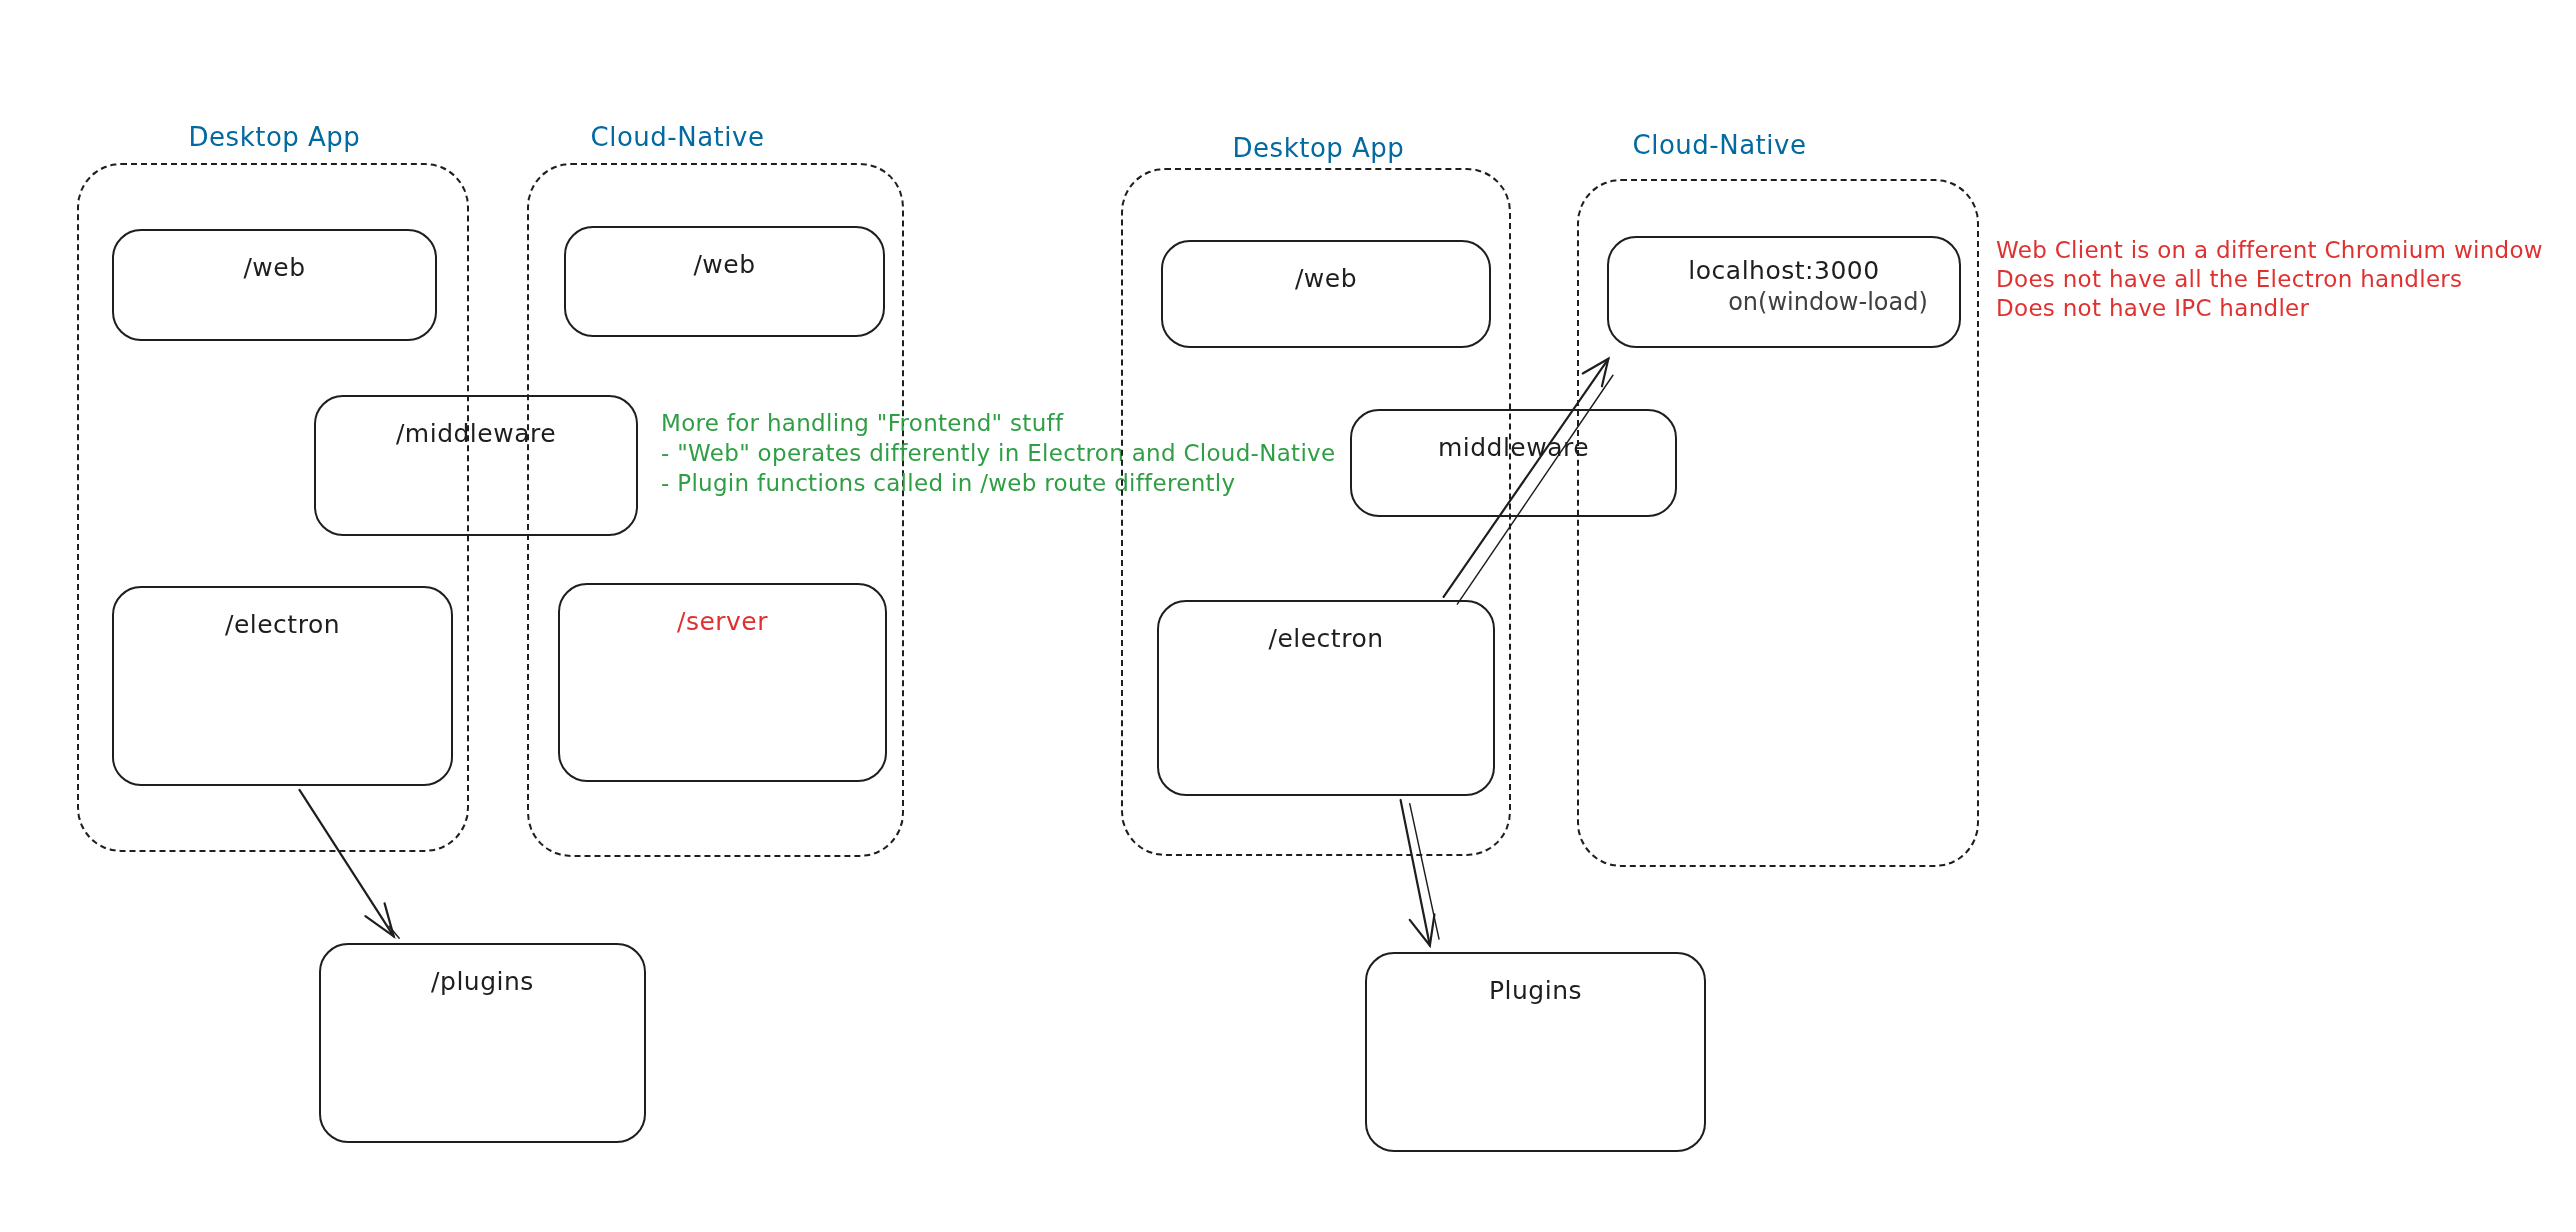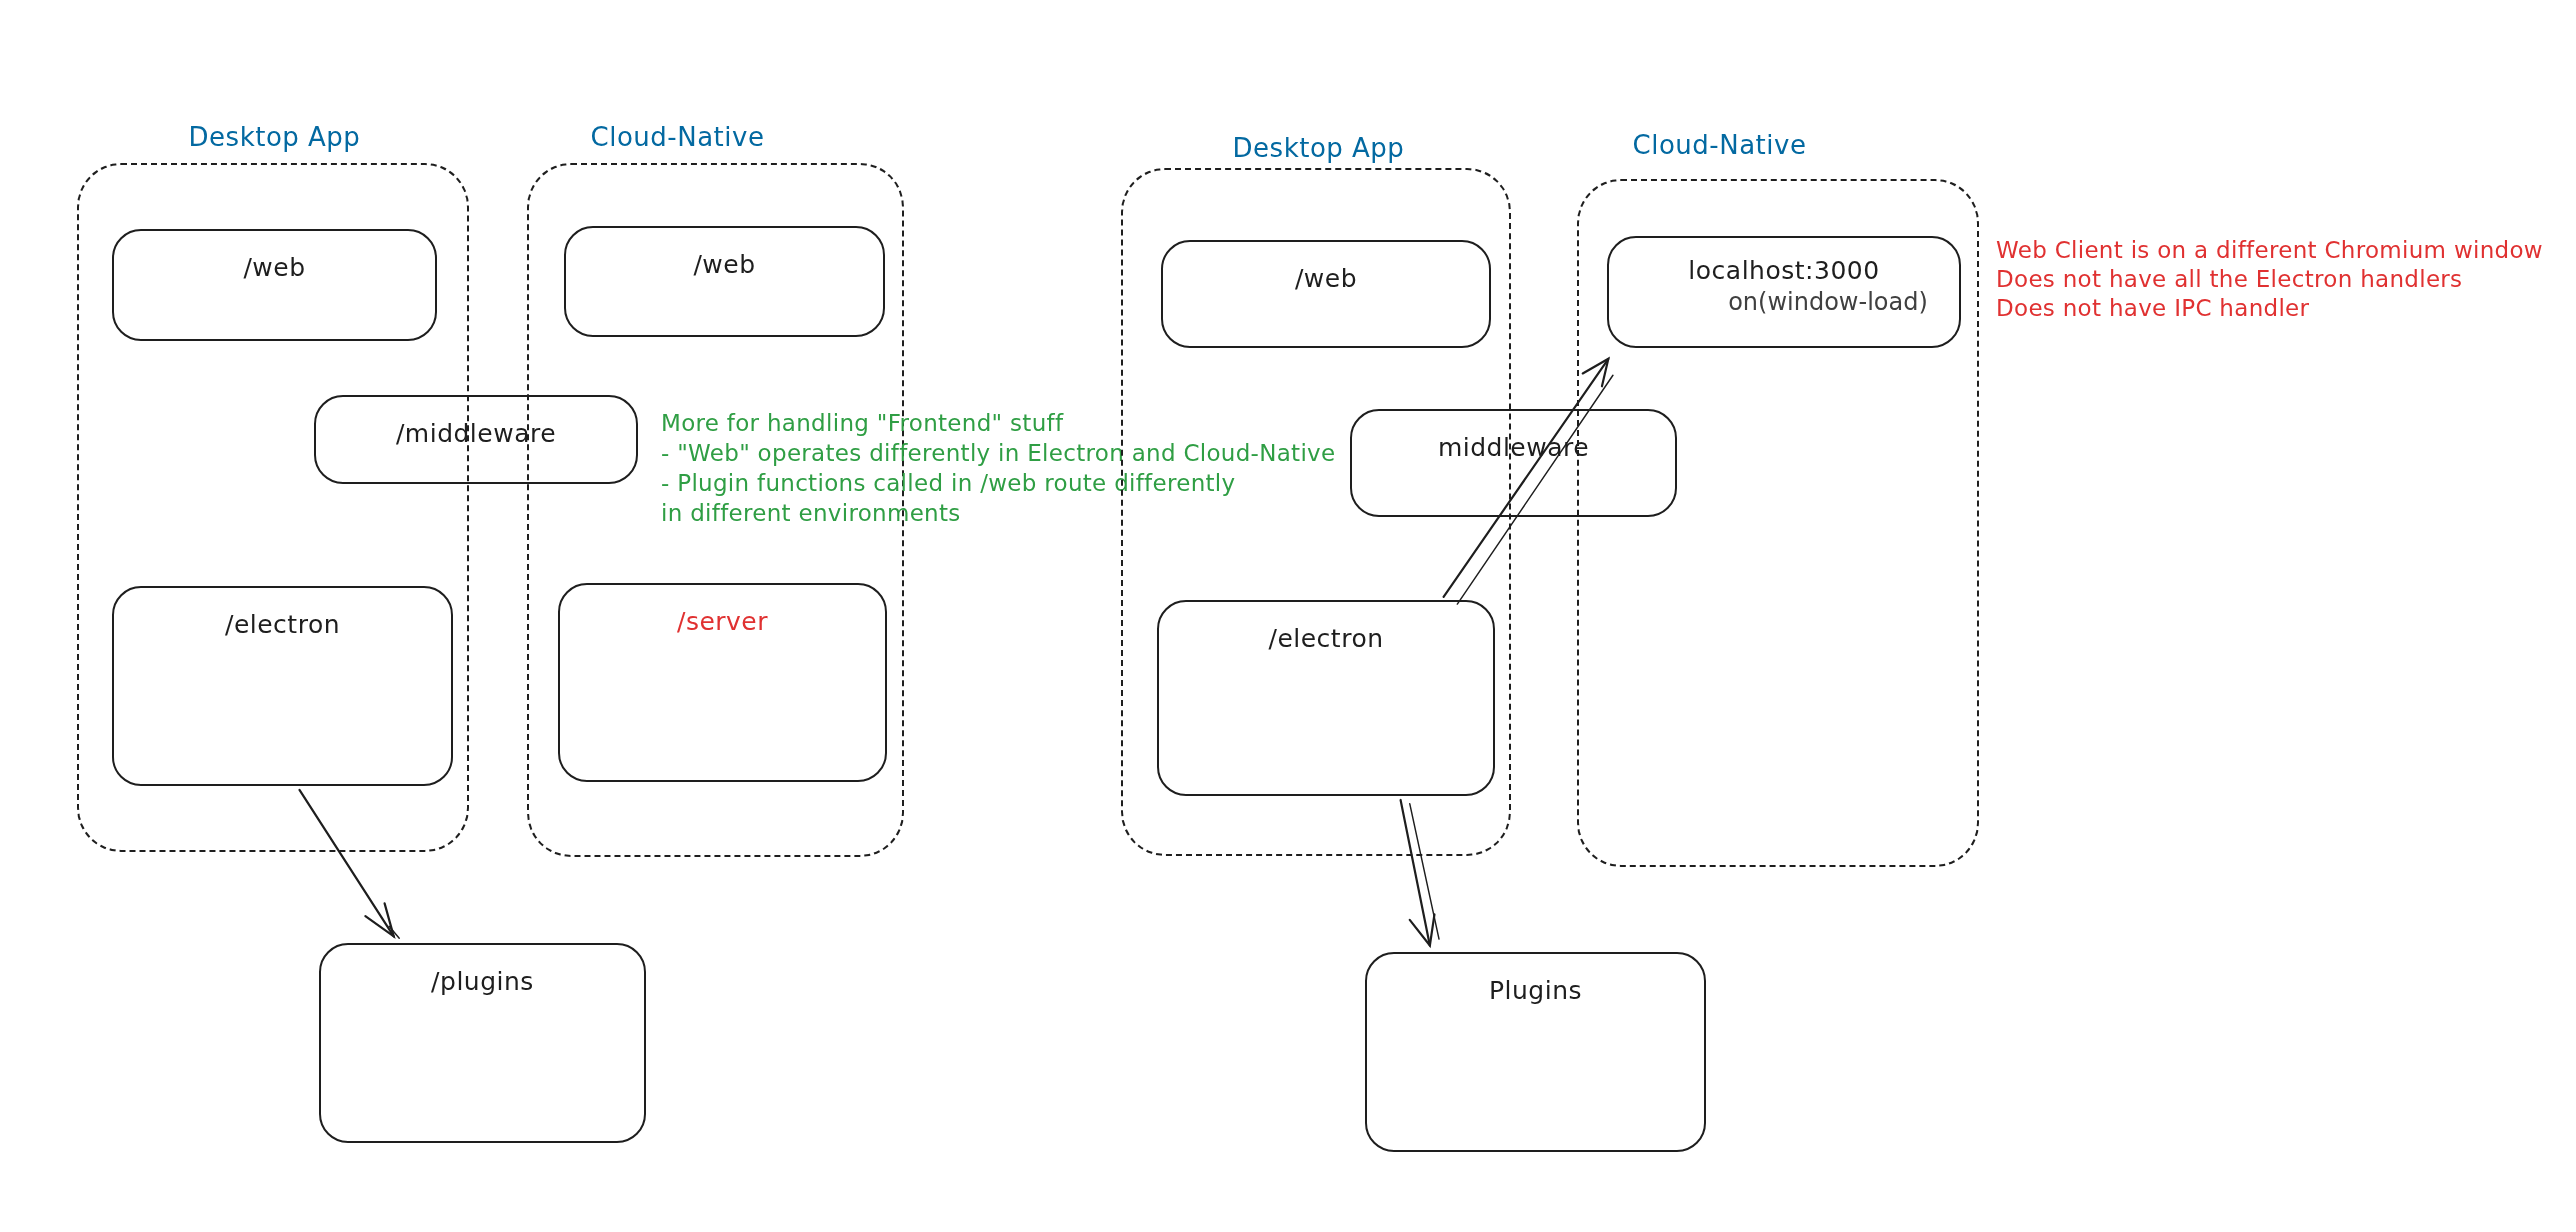--- a/index.html
+++ b/index.html
@@ -89,41 +89,40 @@
   <div class="dashed-container" style="left:527px; top:163px; width:373px; height:690px;"></div>
 
   <div class="node-box" style="left:112px; top:229px; width:325px; height:112px;">
     <span class="node-label">/web</span>
   </div>
 
   <div class="node-box" style="left:564px; top:226px; width:321px; height:111px;">
     <span class="node-label">/web</span>
   </div>
 
-  <div class="node-box" style="left:314px; top:395px; width:324px; height:89px;">
+  <div class="node-box" style="left:314px; top:395px; width:324px; height:141px;">
     <span class="node-label">/middleware</span>
   </div>
 
   <div class="node-box" style="left:112px; top:586px; width:341px; height:200px;">
     <span class="node-label">/electron</span>
   </div>
 
   <div class="node-box" style="left:558px; top:583px; width:329px; height:199px;">
     <span class="node-label red">/server</span>
   </div>
 
   <div class="node-box" style="left:319px; top:943px; width:327px; height:200px;">
     <span class="node-label">/plugins</span>
   </div>
 
   <div class="note green" style="left:661px; top:408px;">
     <div>More for handling "Frontend" stuff</div>
     <div>- "Web" operates differently in Electron and Cloud-Native</div>
     <div>- Plugin functions called in /web route differently</div>
-    <div>in different environments</div>
   </div>
 
   <div class="group-label" style="left:1172px; top:133px;">Desktop App</div>
 
   <div class="group-label" style="left:1573px; top:130px;">Cloud-Native</div>
 
   <div class="dashed-container" style="left:1121px; top:168px; width:386px; height:684px;"></div>
 
   <div class="dashed-container" style="left:1577px; top:179px; width:398px; height:684px;"></div>
 

